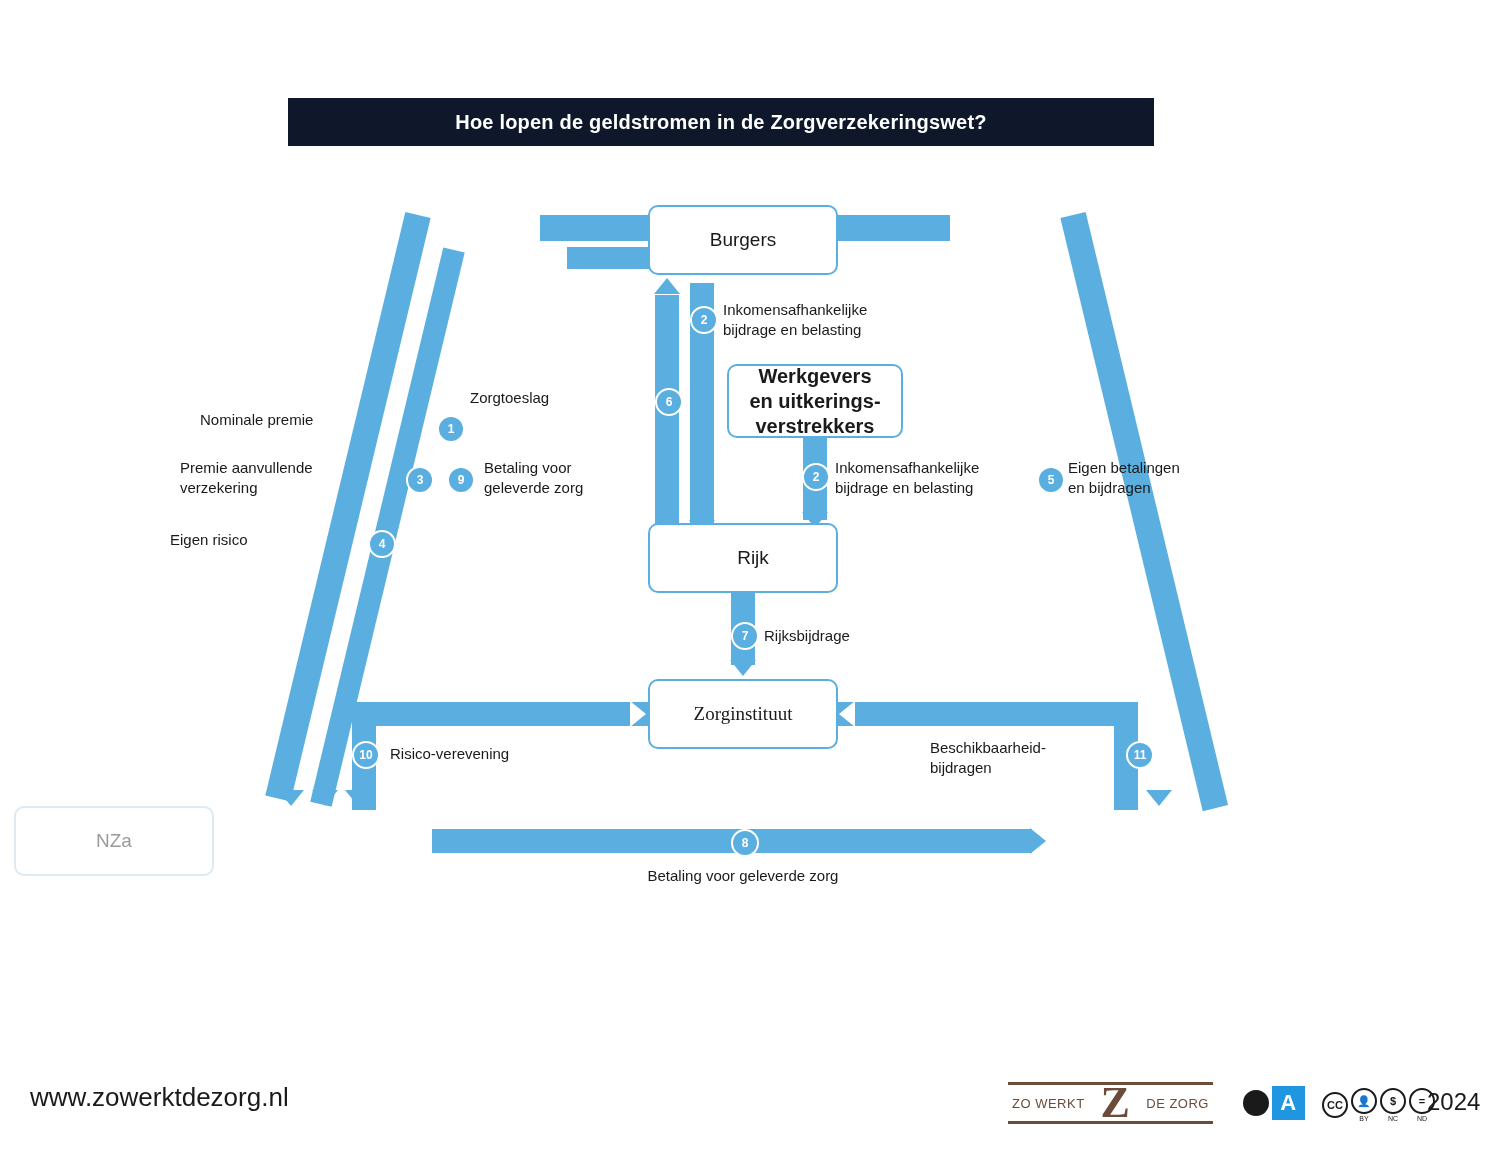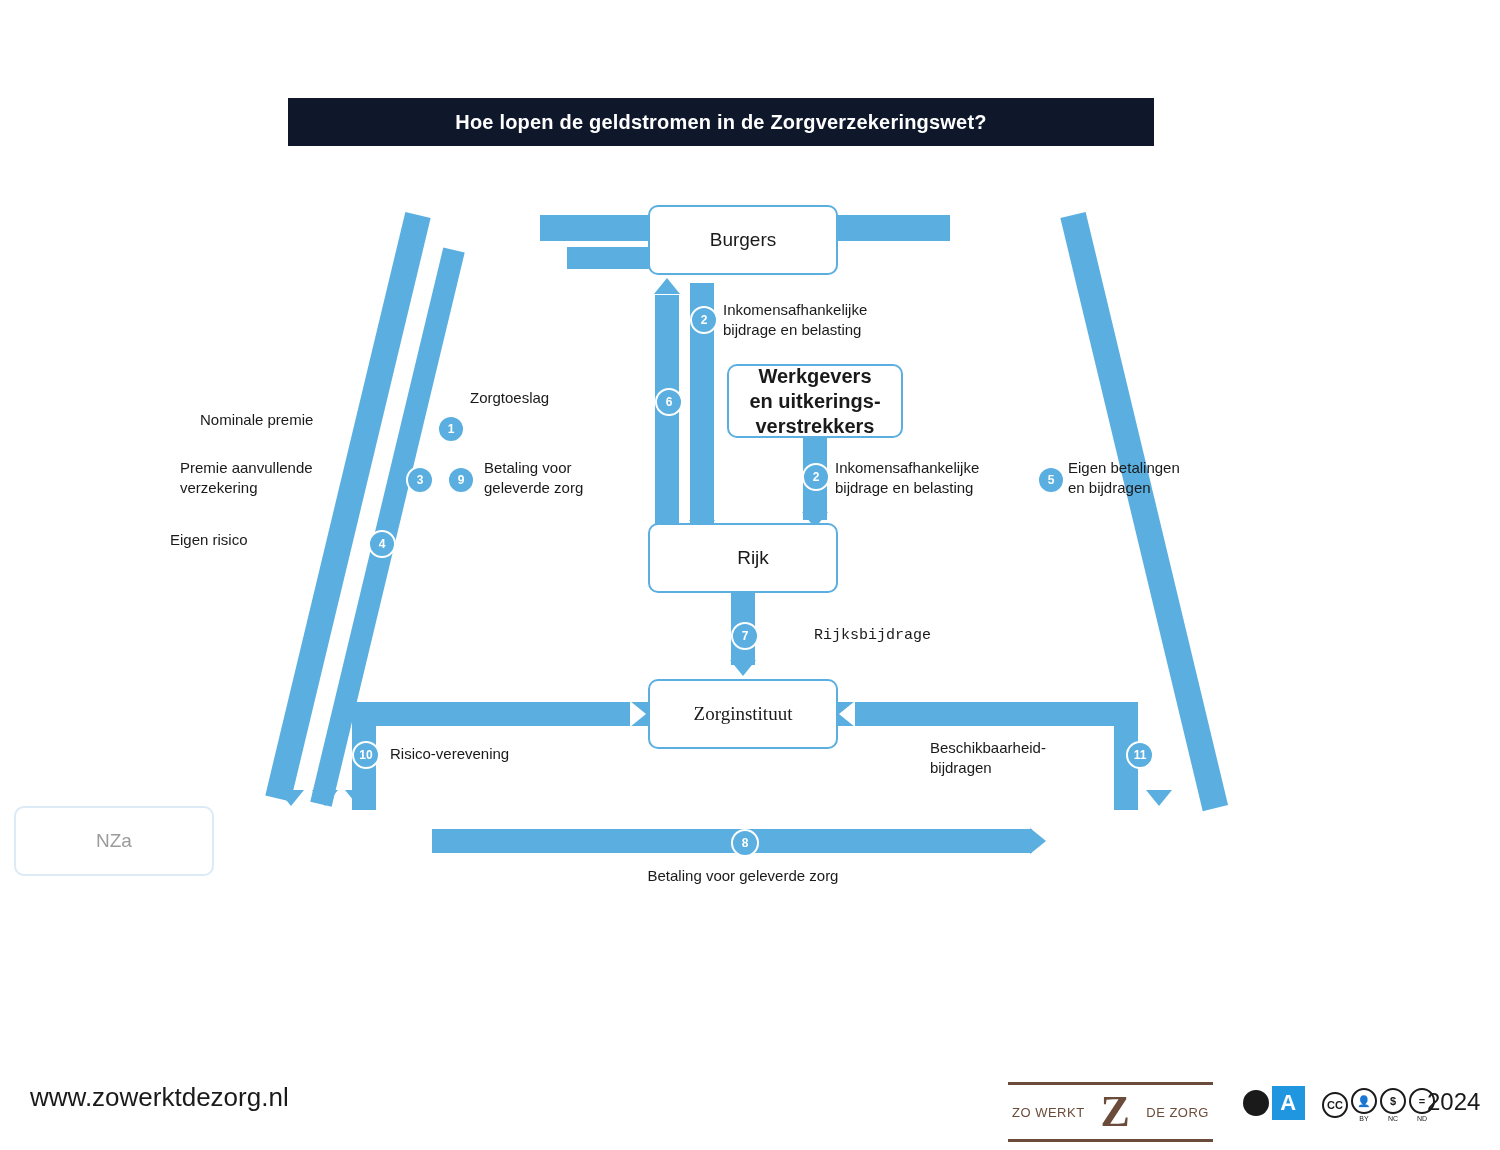--- a/index.html
+++ b/index.html
@@ -79,21 +79,21 @@
     position:absolute;font-size:15px;line-height:1.3;color:#1a1a1a;z-index:7;
   }
   .lbl.r{}
   .lbl.c{text-align:center;}
 
   
   .footer-url{
     position:absolute;left:30px;top:1082px;font-size:26px;color:#1a1a1a;
   }
   .logo-zwdz{
-    position:absolute;left:1008px;top:1082px;width:205px;height:60px;
+    position:absolute;left:1008px;top:1082px;width:205px;height:42px;
     border-top:3px solid #6b4b3a;border-bottom:3px solid #6b4b3a;
     display:flex;align-items:center;justify-content:space-between;
     color:#6b4b3a;font-size:13px;letter-spacing:.5px;box-sizing:border-box;
     padding:12px 4px;
   }
   .logo-zwdz .big-z{
     font-size:44px;font-weight:bold;font-family:"Liberation Serif",serif;line-height:1;
     color:#6b4b3a;
   }
   .logo-a{
@@ -262,21 +262,21 @@
   <div class="lbl" style="left:835px;top:458px;width:240px;">
     <span>Inkomensafhankelijke</span><br>
     <span>bijdrage en belasting</span>
   </div>
 
   <div class="lbl" style="left:1068px;top:458px;width:210px;">
     <span>Eigen betalingen</span><br>
     <span>en bijdragen</span>
   </div>
 
-  <div class="lbl" style="left:814px;top:626px;width:190px;font-family:Liberation Mono, monospace;">
+  <div class="lbl" style="left:764px;top:626px;width:190px;">
     <span>Rijksbijdrage</span>
   </div>
 
   <div class="lbl" style="left:390px;top:744px;width:200px;">
     <span>Risico-verevening</span>
   </div>
 
   <div class="lbl r" style="left:930px;top:738px;width:184px;">
     <span>Beschikbaarheid-</span><br>
     <span>bijdragen</span>

